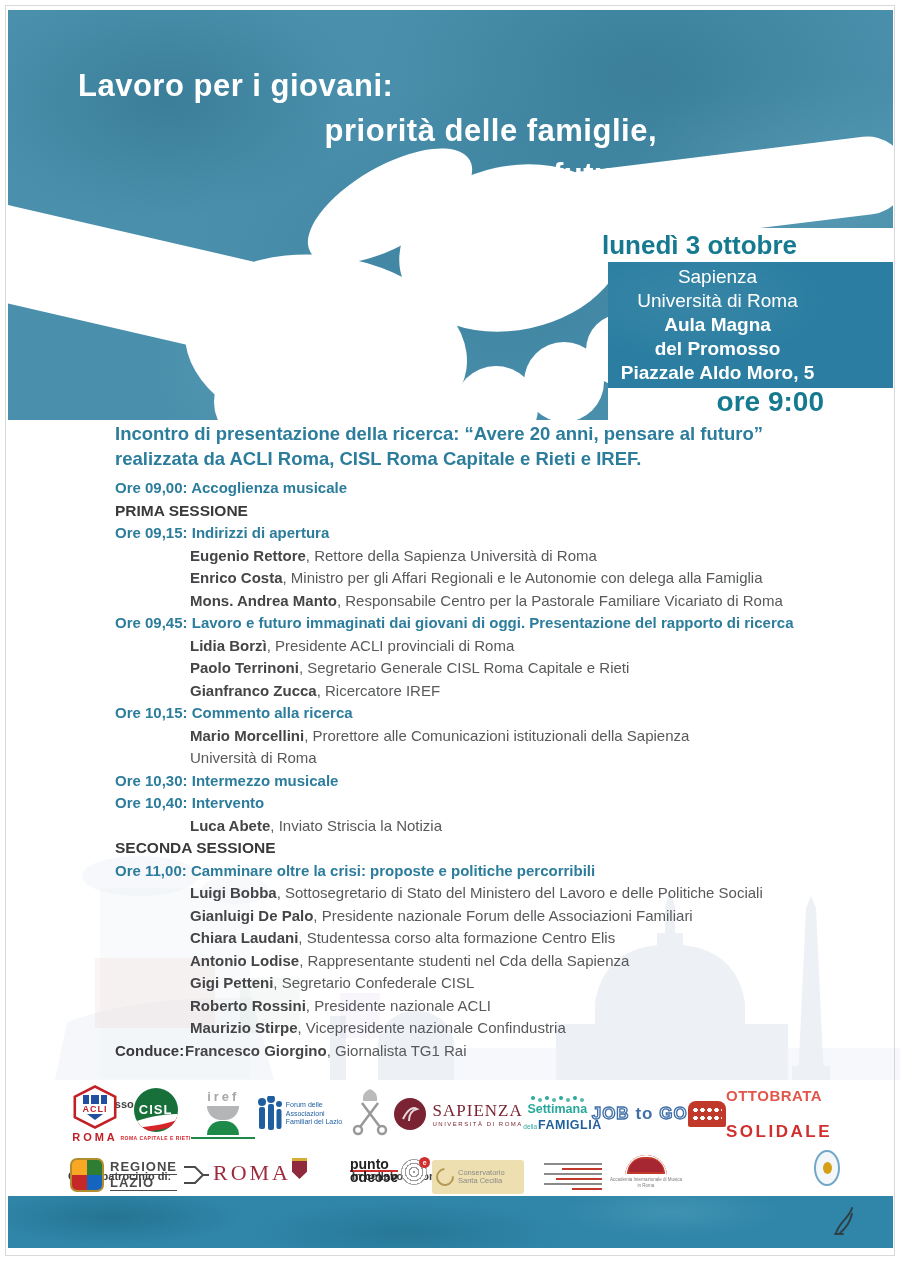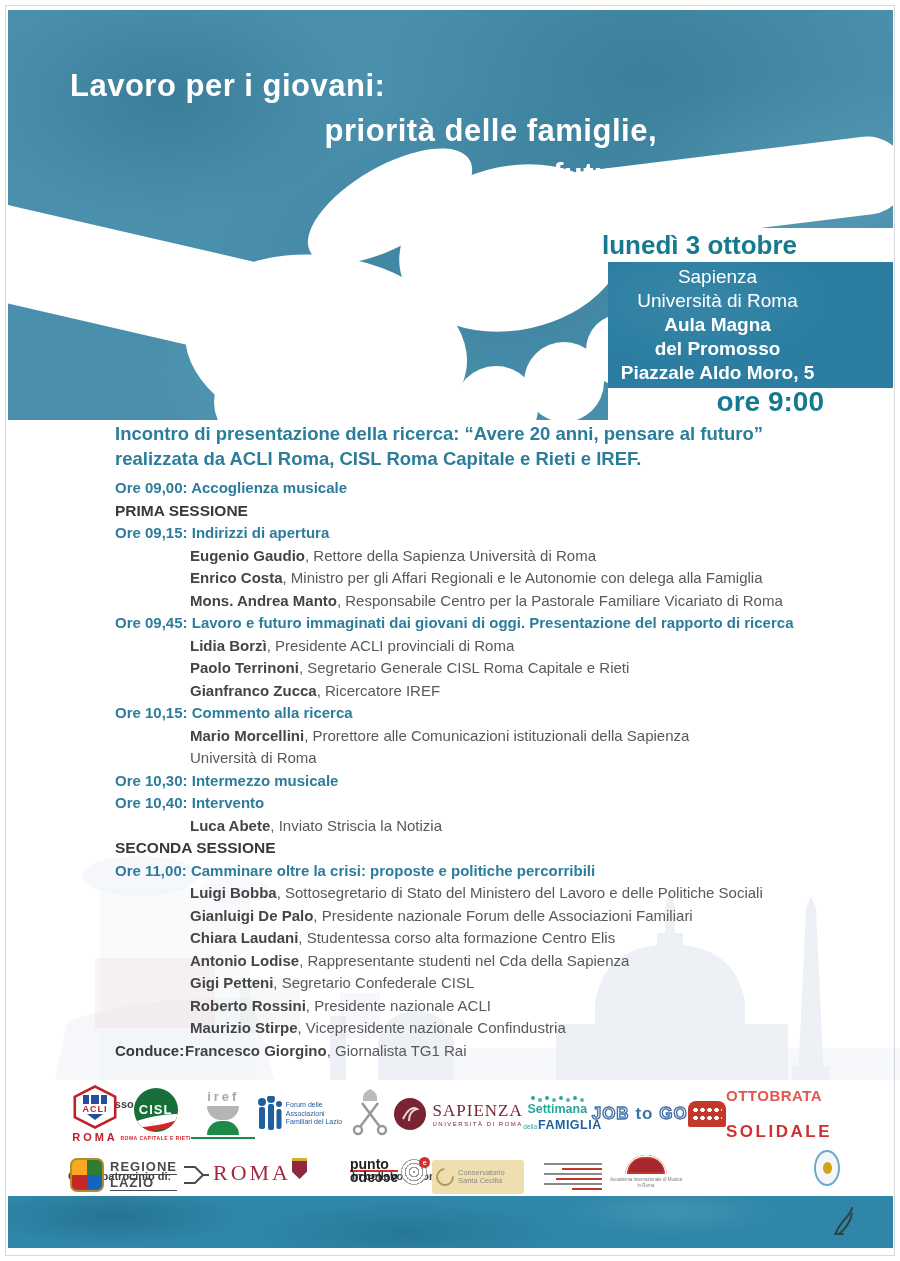--- a/index.html
+++ b/index.html
@@ -12,21 +12,21 @@
         background-color:#4a90ac;
         background-image:
           radial-gradient(ellipse 320px 200px at 18% 22%, rgba(23,84,110,.30), transparent 60%),
           radial-gradient(ellipse 420px 260px at 72% 16%, rgba(26,90,115,.32), transparent 65%),
           radial-gradient(ellipse 500px 300px at 55% 62%, rgba(30,100,128,.28), transparent 60%),
           radial-gradient(ellipse 300px 180px at 90% 42%, rgba(125,182,202,.25), transparent 60%),
           radial-gradient(ellipse 260px 160px at 35% 88%, rgba(125,188,208,.22), transparent 65%);}
   .hero svg.handshake{position:absolute;left:0;top:0;z-index:1;}
   .title-line{position:absolute;z-index:3;color:#fff;font-weight:bold;font-size:31px;
               letter-spacing:.5px;white-space:nowrap;}
-  .tl1{left:62px;top:58px;}
+  .tl1{left:70px;top:58px;}
   .tl2{right:236px;top:103px;}
   .tl3{right:60px;top:147px;}
   .date-band{position:absolute;left:575px;top:218px;width:310px;height:34px;background:#fff;z-index:4;
              clip-path:polygon(0 0,100% 0,100% 100%,27px 100%);
              color:#15798f;font-weight:bold;font-size:26px;text-align:right;
              padding-right:0;box-sizing:border-box;line-height:34px;}
   .date-band span{display:inline-block;padding-right:96px;}
   .venue-box{position:absolute;left:600px;top:252px;width:285px;height:126px;z-index:4;
              background:#2b7ea1;
              background-image:radial-gradient(ellipse 200px 90px at 30% 30%, rgba(255,255,255,.06), transparent 70%);
@@ -219,21 +219,21 @@
       <rect x="95" y="140" width="120" height="70" fill="#d8a7a0"></rect>
       <rect x="240" y="160" width="60" height="55" fill="#a9c6b8"></rect>
       <rect x="340" y="175" width="40" height="45" fill="#c9b6d6"></rect>
     </g>
   </svg>
 
   <div class="program">
       <div class="p-row time">Ore 09,00: Accoglienza musicale</div>
       <div class="p-row session">PRIMA SESSIONE</div>
       <div class="p-row time">Ore 09,15: Indirizzi di apertura</div>
-      <div class="p-row speaker"><span class="name">Eugenio Gaudio</span><span class="role">, Rettore della Sapienza Università di Roma</span></div>
+      <div class="p-row speaker"><span class="name">Eugenio Rettore</span><span class="role">, Rettore della Sapienza Università di Roma</span></div>
       <div class="p-row speaker"><span class="name">Enrico Costa</span><span class="role">, Ministro per gli Affari Regionali e le Autonomie con delega alla Famiglia</span></div>
       <div class="p-row speaker"><span class="name">Mons. Andrea Manto</span><span class="role">, Responsabile Centro per la Pastorale Familiare Vicariato di Roma</span></div>
       <div class="p-row time">Ore 09,45: Lavoro e futuro immaginati dai giovani di oggi. Presentazione del rapporto di ricerca</div>
       <div class="p-row speaker"><span class="name">Lidia Borzì</span><span class="role">, Presidente ACLI provinciali di Roma</span></div>
       <div class="p-row speaker"><span class="name">Paolo Terrinoni</span><span class="role">, Segretario Generale CISL Roma Capitale e Rieti</span></div>
       <div class="p-row speaker"><span class="name">Gianfranco Zucca</span><span class="role">, Ricercatore IREF</span></div>
       <div class="p-row time">Ore 10,15: Commento alla ricerca</div>
       <div class="p-row speaker"><span class="name">Mario Morcellini</span><span class="role">, Prorettore alle Comunicazioni istituzionali della Sapienza</span><div class="cont">Università di Roma</div></div>
       <div class="p-row time">Ore 10,30: Intermezzo musicale</div>
       <div class="p-row time">Ore 10,40: Intervento</div>

